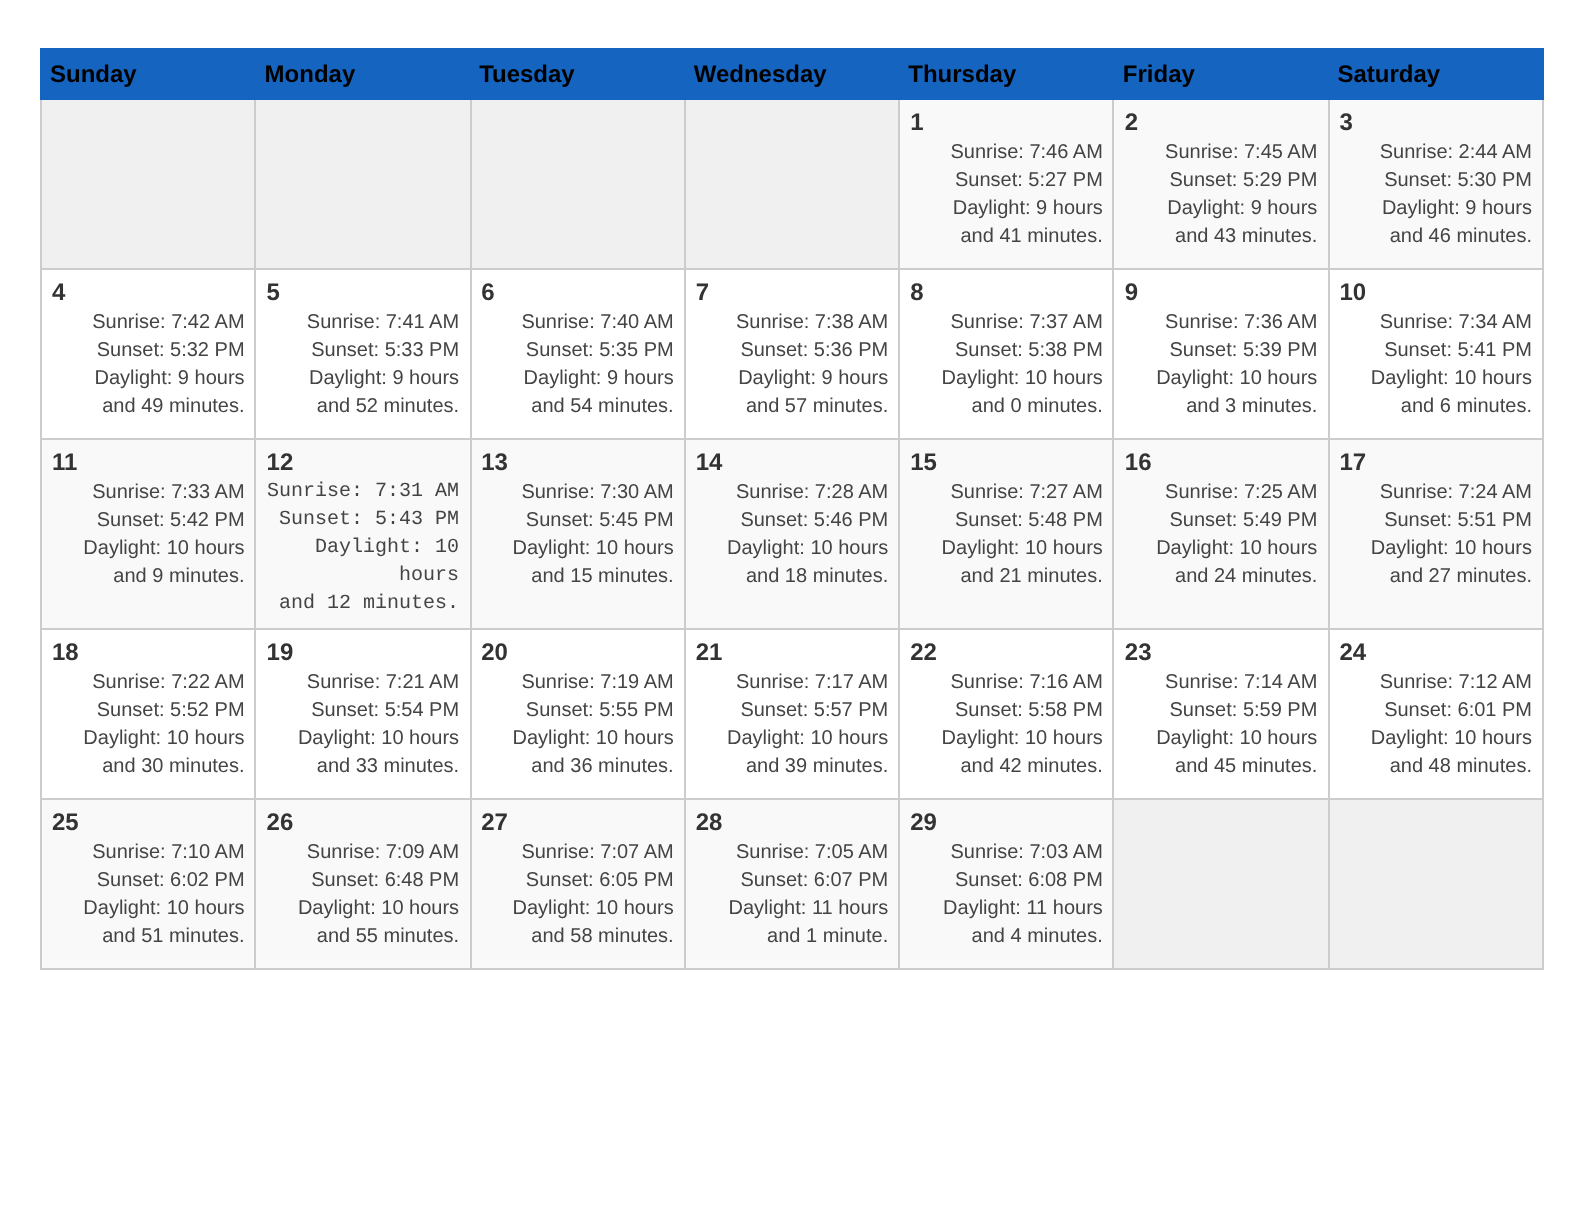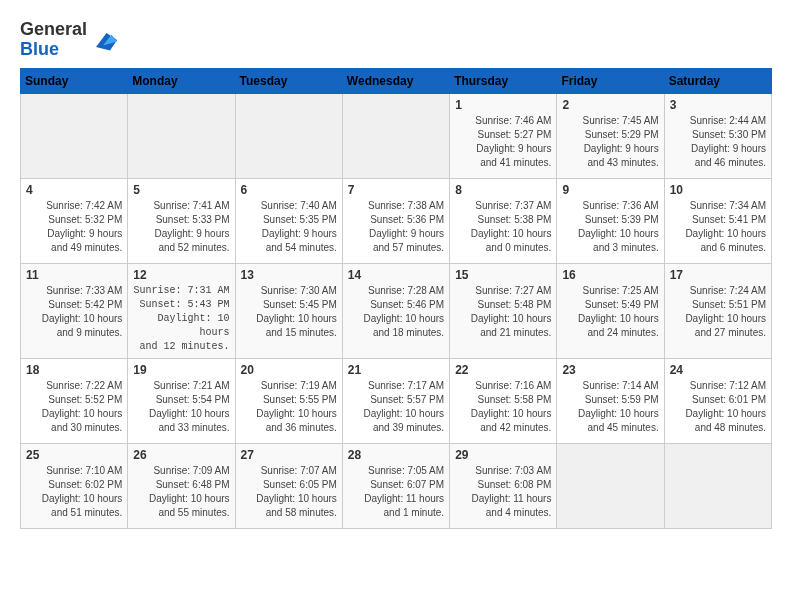--- a/index.html
+++ b/index.html
@@ -87,30 +87,20 @@
       text-align: right;
     }
     .empty-cell {
       background: #f0f0f0 !important;
     }
   </style>
 </head>
 <body>
 
 <div class="header">
-  <div class="logo">
-    <div class="logo-text">
-      <span>General</span>
-      <span>Blue</span>
-    </div>
-    <svg class="logo-icon" viewBox="0 0 40 40">
-      <polygon points="10,30 25,10 40,20 30,35" fill="#1565c0"></polygon>
-      <polygon points="20,28 32,12 40,22" fill="#42a5f5"></polygon>
-    </svg>
-  </div>
   <div class="title-block">
   </div>
 </div>
 
 <table>
   <thead>
     <tr>
     <th>Sunday</th>
         <th>Monday</th>
         <th>Tuesday</th>

